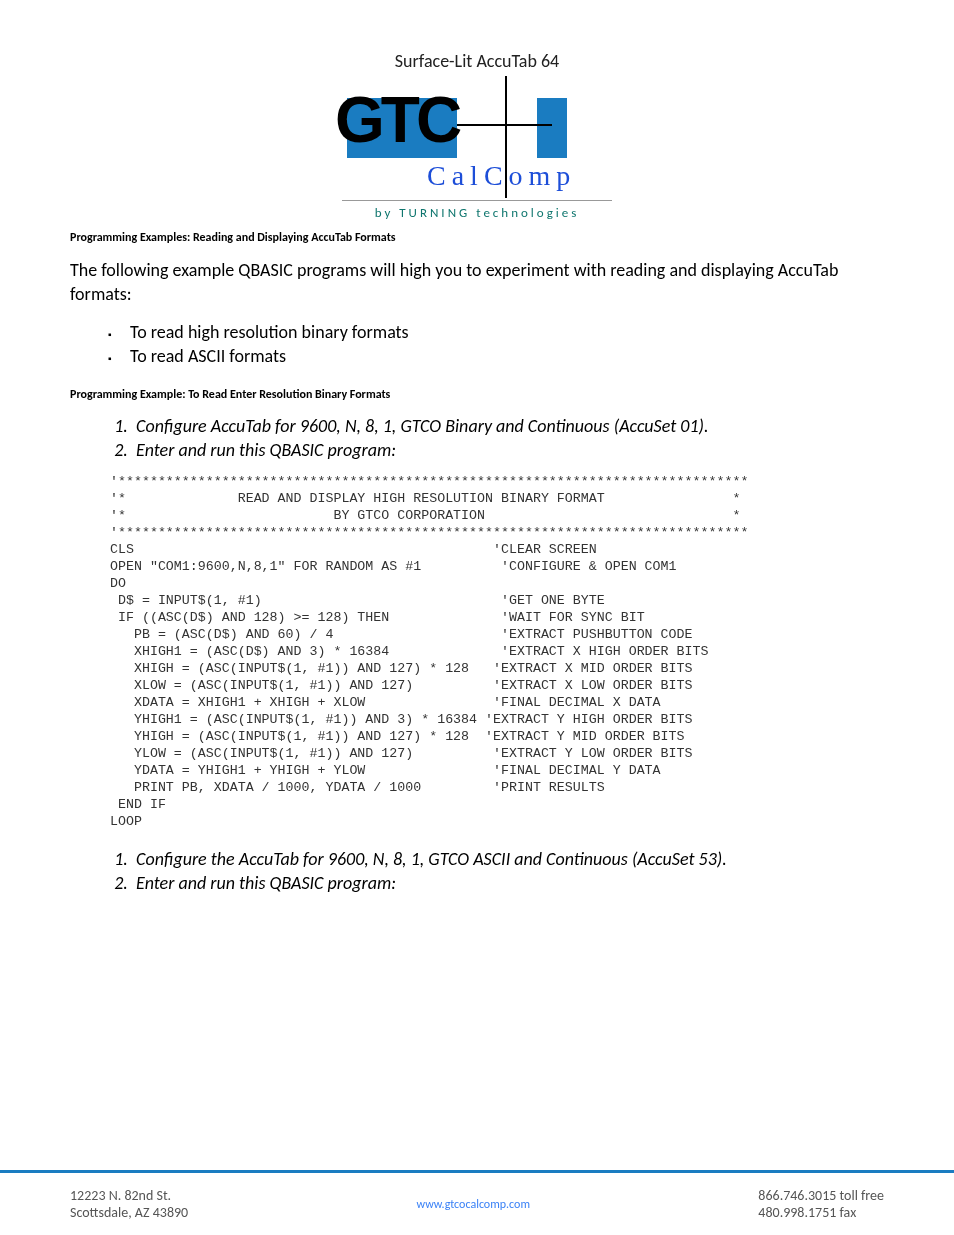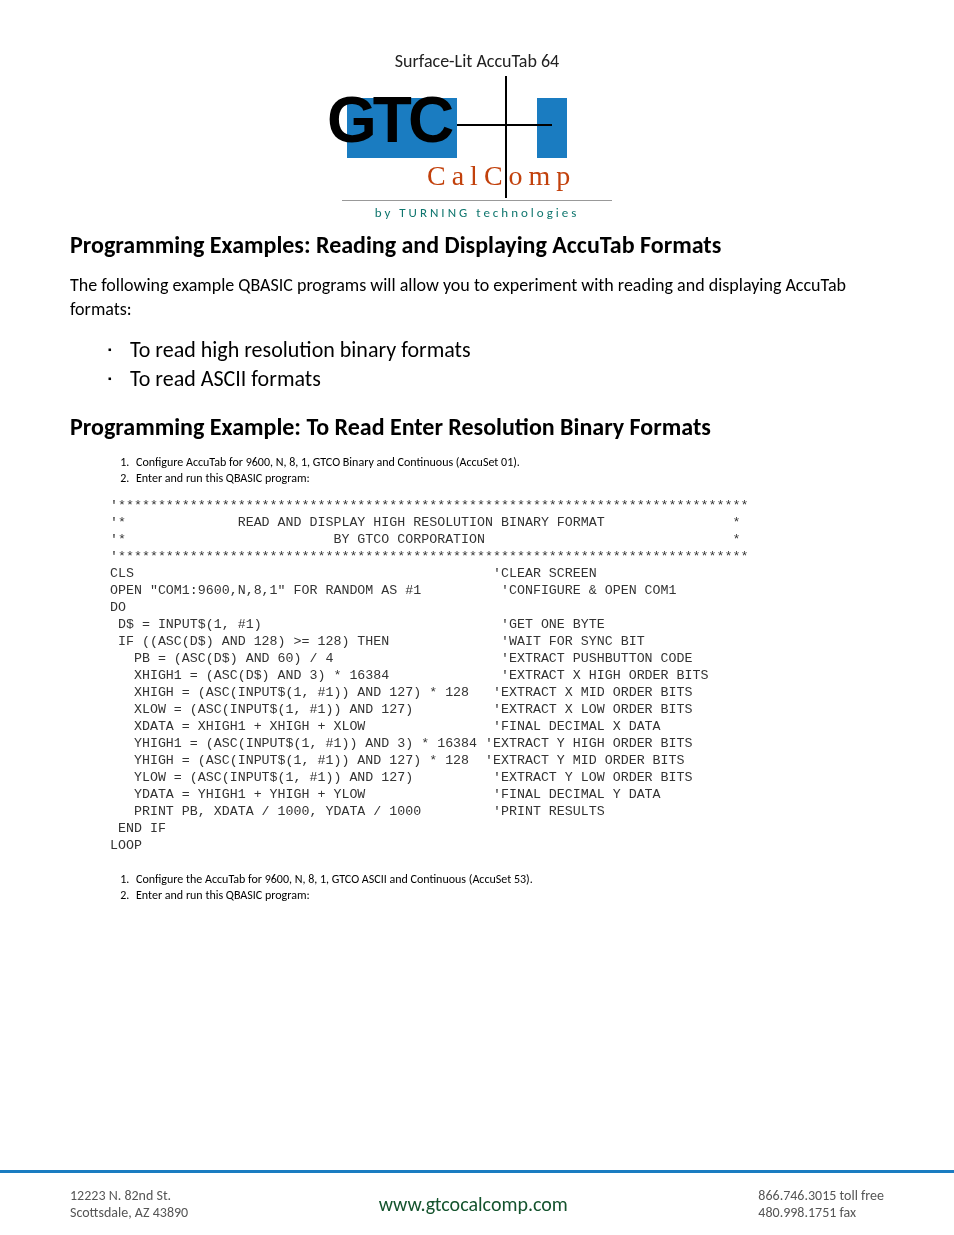--- a/index.html
+++ b/index.html
@@ -34,21 +34,21 @@
   .gt-block {
     position: absolute;
     left: 20px;
     top: 18px;
     width: 110px;
     height: 60px;
     background: #1a7cc1;
   }
   .gt-text {
     position: absolute;
-    left: 0;
+    left: 8px;
     top: 8px;
     font-size: 64px;
     font-weight: 900;
     font-family: Arial, sans-serif;
     letter-spacing: -4px;
     color: #000;
     line-height: 1;
   }
   .cross-v {
     position: absolute;
@@ -73,67 +73,68 @@
     width: 30px;
     height: 60px;
     background: #1a7cc1;
   }
   .calcomp {
     position: absolute;
     top: 80px;
     left: 100px;
     font-size: 28px;
     letter-spacing: 6px;
-    color: #c2410c;
+    color: #1d4ed8;
     font-family: "Times New Roman", serif;
   }
   .logo-rule {
     border: none;
     border-top: 1px solid #999;
     width: 270px;
     margin: 0 auto 4px auto;
   }
   .byline {
     text-align: center;
     font-size: 13px;
     letter-spacing: 3px;
     color: #0f766e;
     margin-bottom: 6px;
   }
   h3 {
-    font-size: 24px;
+    font-size: 12px;
     font-weight: bold;
     margin: 4px 0 14px 0;
   }
   .para {
     font-size: 18px;
     margin: 0 0 14px 0;
     line-height: 1.35;
   }
   ul.bullets {
     margin: 0 0 20px 0;
     padding-left: 60px;
     list-style: none;
   }
   ul.bullets li {
-    font-size: 22px;
+    font-size: 18px;
     margin-bottom: 2px;
     position: relative;
   }
   ul.bullets li::before {
     content: "▪";
     position: absolute;
     left: -22px;
     font-size: 10px;
     top: 7px;
   }
   ol.steps {
     margin: 0 0 12px 0;
     padding-left: 62px;
-    font-size: 12px;
+    font-size: 18px;
+    font-style: italic;
   }
   ol.steps li {
     margin-bottom: 2px;
     padding-left: 4px;
   }
   pre.code {
     font-family: "Courier New", monospace;
     font-size: 13.3px;
     line-height: 1.28;
     white-space: pre;
@@ -143,22 +144,22 @@
   .footer {
     border-top: 3px solid #1a7cc1;
     padding: 14px 70px 30px 70px;
     display: flex;
     justify-content: space-between;
     align-items: flex-start;
     font-size: 14px;
     color: #555;
   }
   .footer .mid {
-    color: #14532d;
-    font-size: 20px;
+    color: #3b82f6;
+    font-size: 12px;
     align-self: center;
   }
   .footer .right {
     text-align: left;
   }
   .footer .right .row { white-space: nowrap; }
   .footer .right .lbl { display:inline-block; margin-left:0; }
 </style>
 </head>
 <body>
@@ -174,21 +175,21 @@
       <div class="gt-text">GTC</div>
       <div class="cross-h"></div>
       <div class="cross-v"></div>
       <div class="calcomp">CalComp</div>
     </div>
     <hr class="logo-rule">
     <div class="byline">by TURNING technologies</div>
   </div>
 
   <h3>Programming Examples: Reading and Displaying AccuTab Formats</h3>
-  <p class="para">The following example QBASIC programs will allow you to experiment with reading and displaying AccuTab formats:</p>
+  <p class="para">The following example QBASIC programs will high you to experiment with reading and displaying AccuTab formats:</p>
   <ul class="bullets">
     <li>To read high resolution binary formats</li>
     <li>To read ASCII formats</li>
   </ul>
 
   <h3>Programming Example: To Read Enter Resolution Binary Formats</h3>
   <ol class="steps">
     <li>Configure AccuTab for 9600, N, 8, 1, GTCO Binary and Continuous (AccuSet 01).</li>
     <li>Enter and run this QBASIC program:</li>
   </ol>

